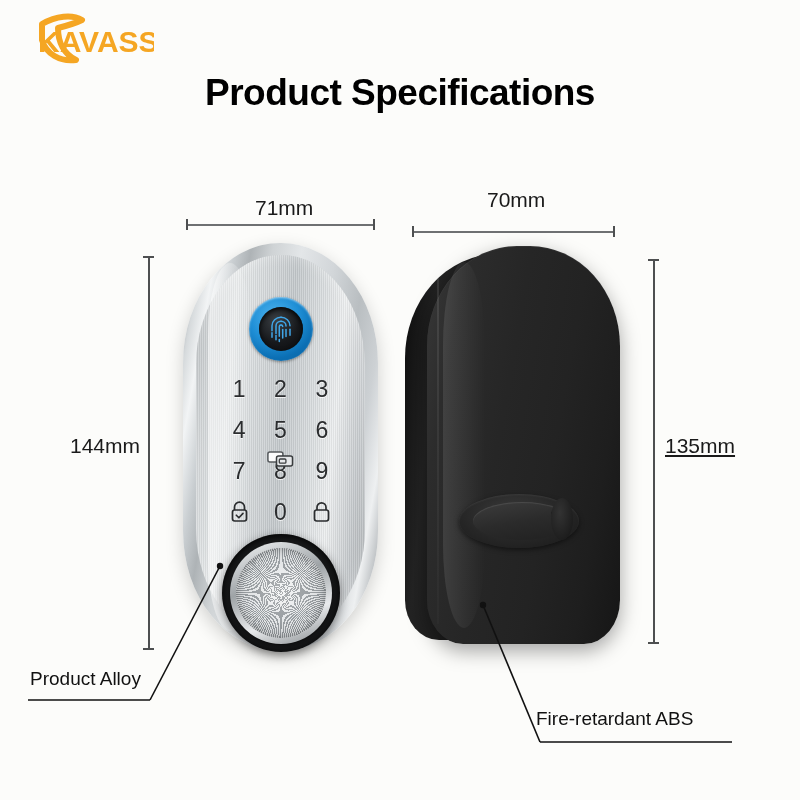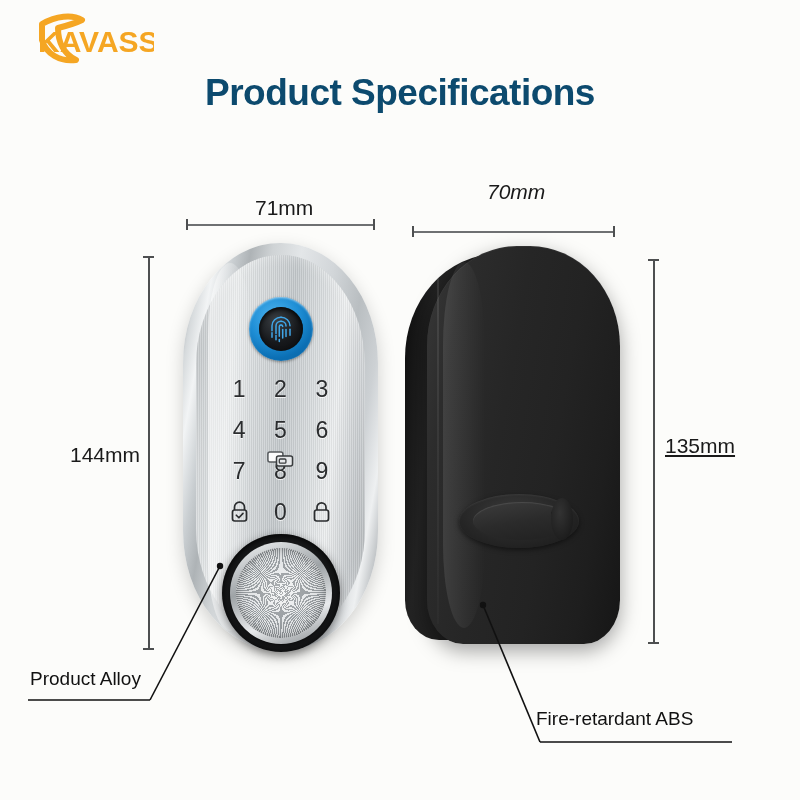--- a/index.html
+++ b/index.html
@@ -15,21 +15,21 @@
 
   
   .logo{position:absolute;left:24px;top:12px;width:130px;height:56px;}
   .logo svg{display:block;}
 
   
   .title{
     position:absolute;left:0;top:72px;width:800px;
     text-align:center;
     font-size:37px;font-weight:bold;letter-spacing:-0.5px;
-    color:#0c4a6e;
+    color:#000000;
   }
 
   
   .dim-line-h{position:absolute;height:2px;background:#6e7072;}
   .dim-line-v{position:absolute;width:2px;background:#4d4f50;}
   .tick-v{position:absolute;width:2px;height:11px;background:#4d4f50;}
   .tick-h{position:absolute;height:2px;width:11px;background:#4d4f50;}
   .dim-label{position:absolute;font-size:21px;color:#1a1a1a;white-space:nowrap;}
 
   
@@ -193,26 +193,26 @@
     </svg>
   </div>
 
   <div class="title">Product Specifications</div>
 
   <div class="dim-label" style="left:255px;top:196px;">71mm</div>
   <div class="dim-line-h" style="left:186px;top:224px;width:189px;"></div>
   <div class="tick-v" style="left:186px;top:219px;"></div>
   <div class="tick-v" style="left:373px;top:219px;"></div>
 
-  <div class="dim-label" style="left:487px;top:180px;font-style:italic;">70mm</div>
+  <div class="dim-label" style="left:487px;top:188px;">70mm</div>
   <div class="dim-line-h" style="left:412px;top:231px;width:203px;"></div>
   <div class="tick-v" style="left:412px;top:226px;"></div>
   <div class="tick-v" style="left:613px;top:226px;"></div>
 
-  <div class="dim-label" style="left:70px;top:434px;margin-top:9px;">144mm</div>
+  <div class="dim-label" style="left:70px;top:434px;">144mm</div>
   <div class="dim-line-v" style="left:148px;top:256px;height:394px;"></div>
   <div class="tick-h" style="left:143px;top:256px;"></div>
   <div class="tick-h" style="left:143px;top:648px;"></div>
 
   <div class="dim-label" style="left:665px;top:434px;text-decoration:underline;">135mm</div>
   <div class="dim-line-v" style="left:653px;top:259px;height:385px;"></div>
   <div class="tick-h" style="left:648px;top:259px;"></div>
   <div class="tick-h" style="left:648px;top:642px;"></div>
 
   <div class="lock-silver">

